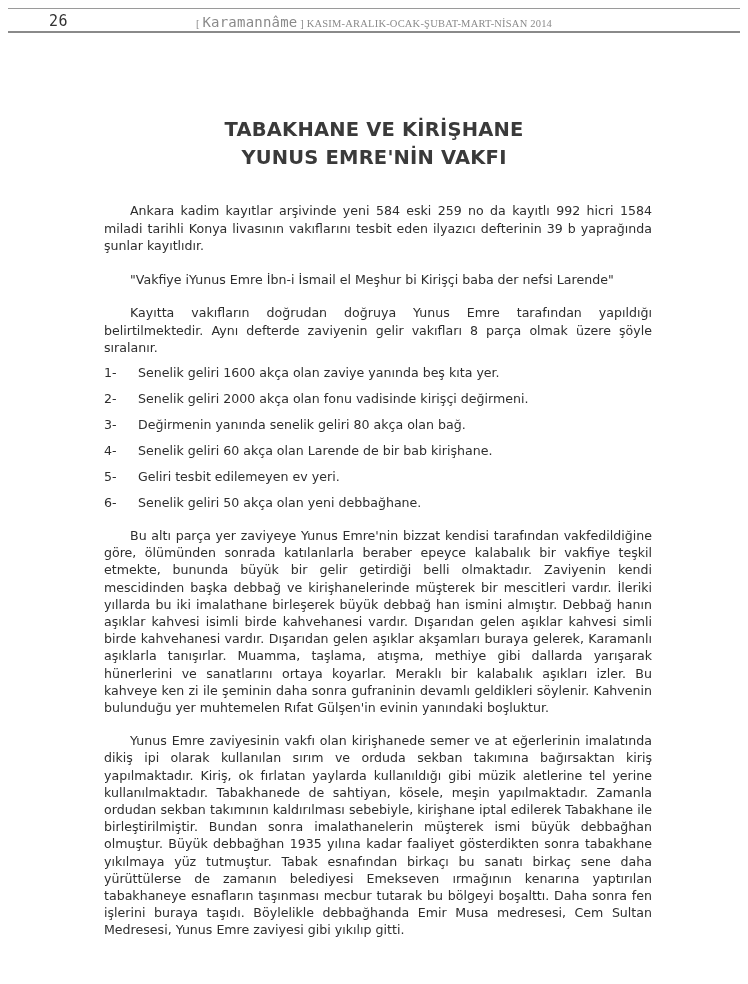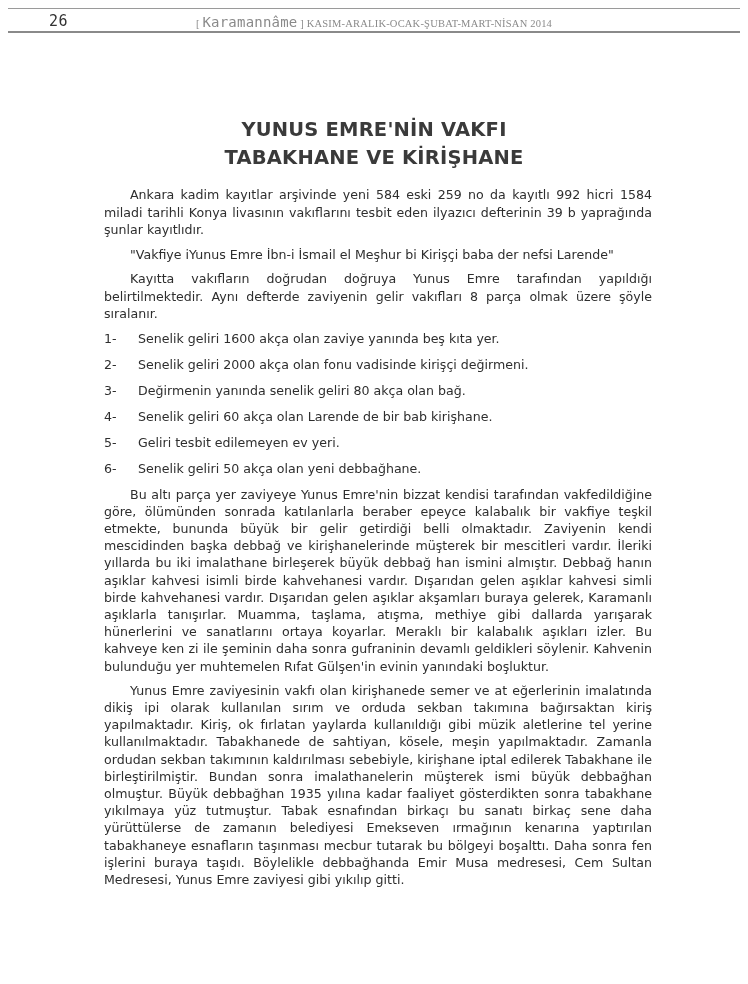--- a/index.html
+++ b/index.html
@@ -73,21 +73,21 @@
       position: absolute;
       left: 104px;
       width: 548px;
       top: 186px;
       font-family: "DejaVu Sans", sans-serif;
       font-size: 12.6px;
       line-height: 17.5px;
       color: #2e2e2e;
     }
     .para {
-      margin: 0 0 7px 0;
+      margin: 16px 0 7px 0;
       text-align: justify;
       text-indent: 26px;
       hyphens: manual;
     }
     .para.quote {
       text-indent: 26px;
     }
     .list {
       margin: 0 0 7px 0;
       padding: 0;
@@ -115,22 +115,22 @@
 <div class="page-header">
   <div class="rule-top"></div>
   <span class="page-number">26</span>
   <div class="running-head">
     <span>[ </span><span class="journal">Karamannâme</span><span> ]</span><span> KASIM-ARALIK-OCAK-ŞUBAT-MART-NİSAN 2014</span>
   </div>
   <div class="rule-bottom"></div>
 </div>
 
 <div class="title">
+  <div>TABAKHANE VE KİRİŞHANE</div>
   <div>YUNUS EMRE'NİN VAKFI</div>
-  <div>TABAKHANE VE KİRİŞHANE</div>
 </div>
 
 <div class="body-text">
   <p class="para">Ankara kadim kayıtlar arşivinde yeni 584 eski 259 no da kayıtlı 992 hicri 1584 miladi tarihli Konya livasının vakıflarını tesbit eden ilyazıcı defterinin 39 b yaprağında şunlar kayıtlıdır.</p>
   <p class="para quote">"Vakfiye iYunus Emre İbn-i İsmail el Meşhur bi Kirişçi baba der nefsi Larende"</p>
   <p class="para">Kayıtta vakıfların doğrudan doğruya Yunus Emre tarafından yapıldığı belirtilmektedir. Aynı defterde zaviyenin gelir vakıfları 8 parça olmak üzere şöyle sıralanır.</p>
 
   <ul class="list">
     <li class="list-item">
       <span class="list-num">1-</span>

